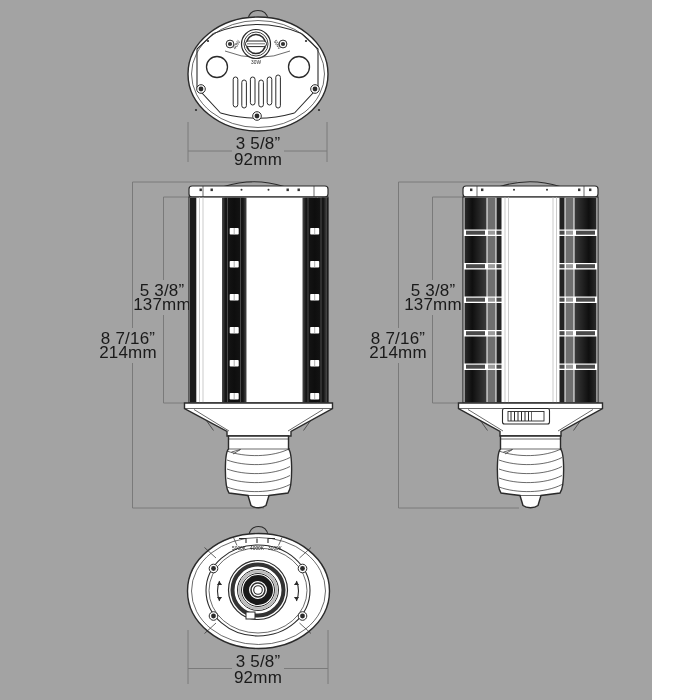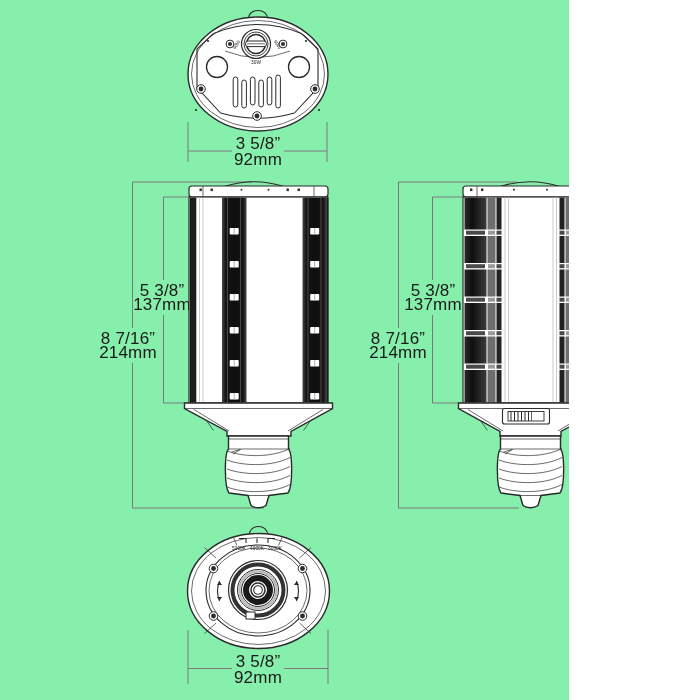--- a/index.html
+++ b/index.html
@@ -1,16 +1,16 @@
 <!DOCTYPE html>
 <html><head>
 <meta charset="utf-8">
 <style>
   html,body{margin:0;padding:0;background:#ffffff;}
-  #canvas{position:relative;width:569px;height:700px;background:#86efac;overflow:hidden;}
+  #canvas{position:relative;width:652px;height:700px;background:#a3a3a3;overflow:hidden;}
   svg{position:absolute;left:0;top:0;}
   text{font-family:"Liberation Sans","DejaVu Sans",sans-serif;fill:#1a1a1a;}
   .dim-text{font-size:17px;letter-spacing:0.2px;}
   .tiny-text{font-size:4.8px;}
   .outline{stroke:#2b2b2b;fill:none;stroke-width:1.1;}
   .outline-thick{stroke:#2b2b2b;fill:#fff;stroke-width:1.4;}
   .thin{stroke:#2b2b2b;fill:none;stroke-width:0.7;}
   .dimline{stroke:#7a7a7a;stroke-width:1;fill:none;}
 </style>
 </head>

